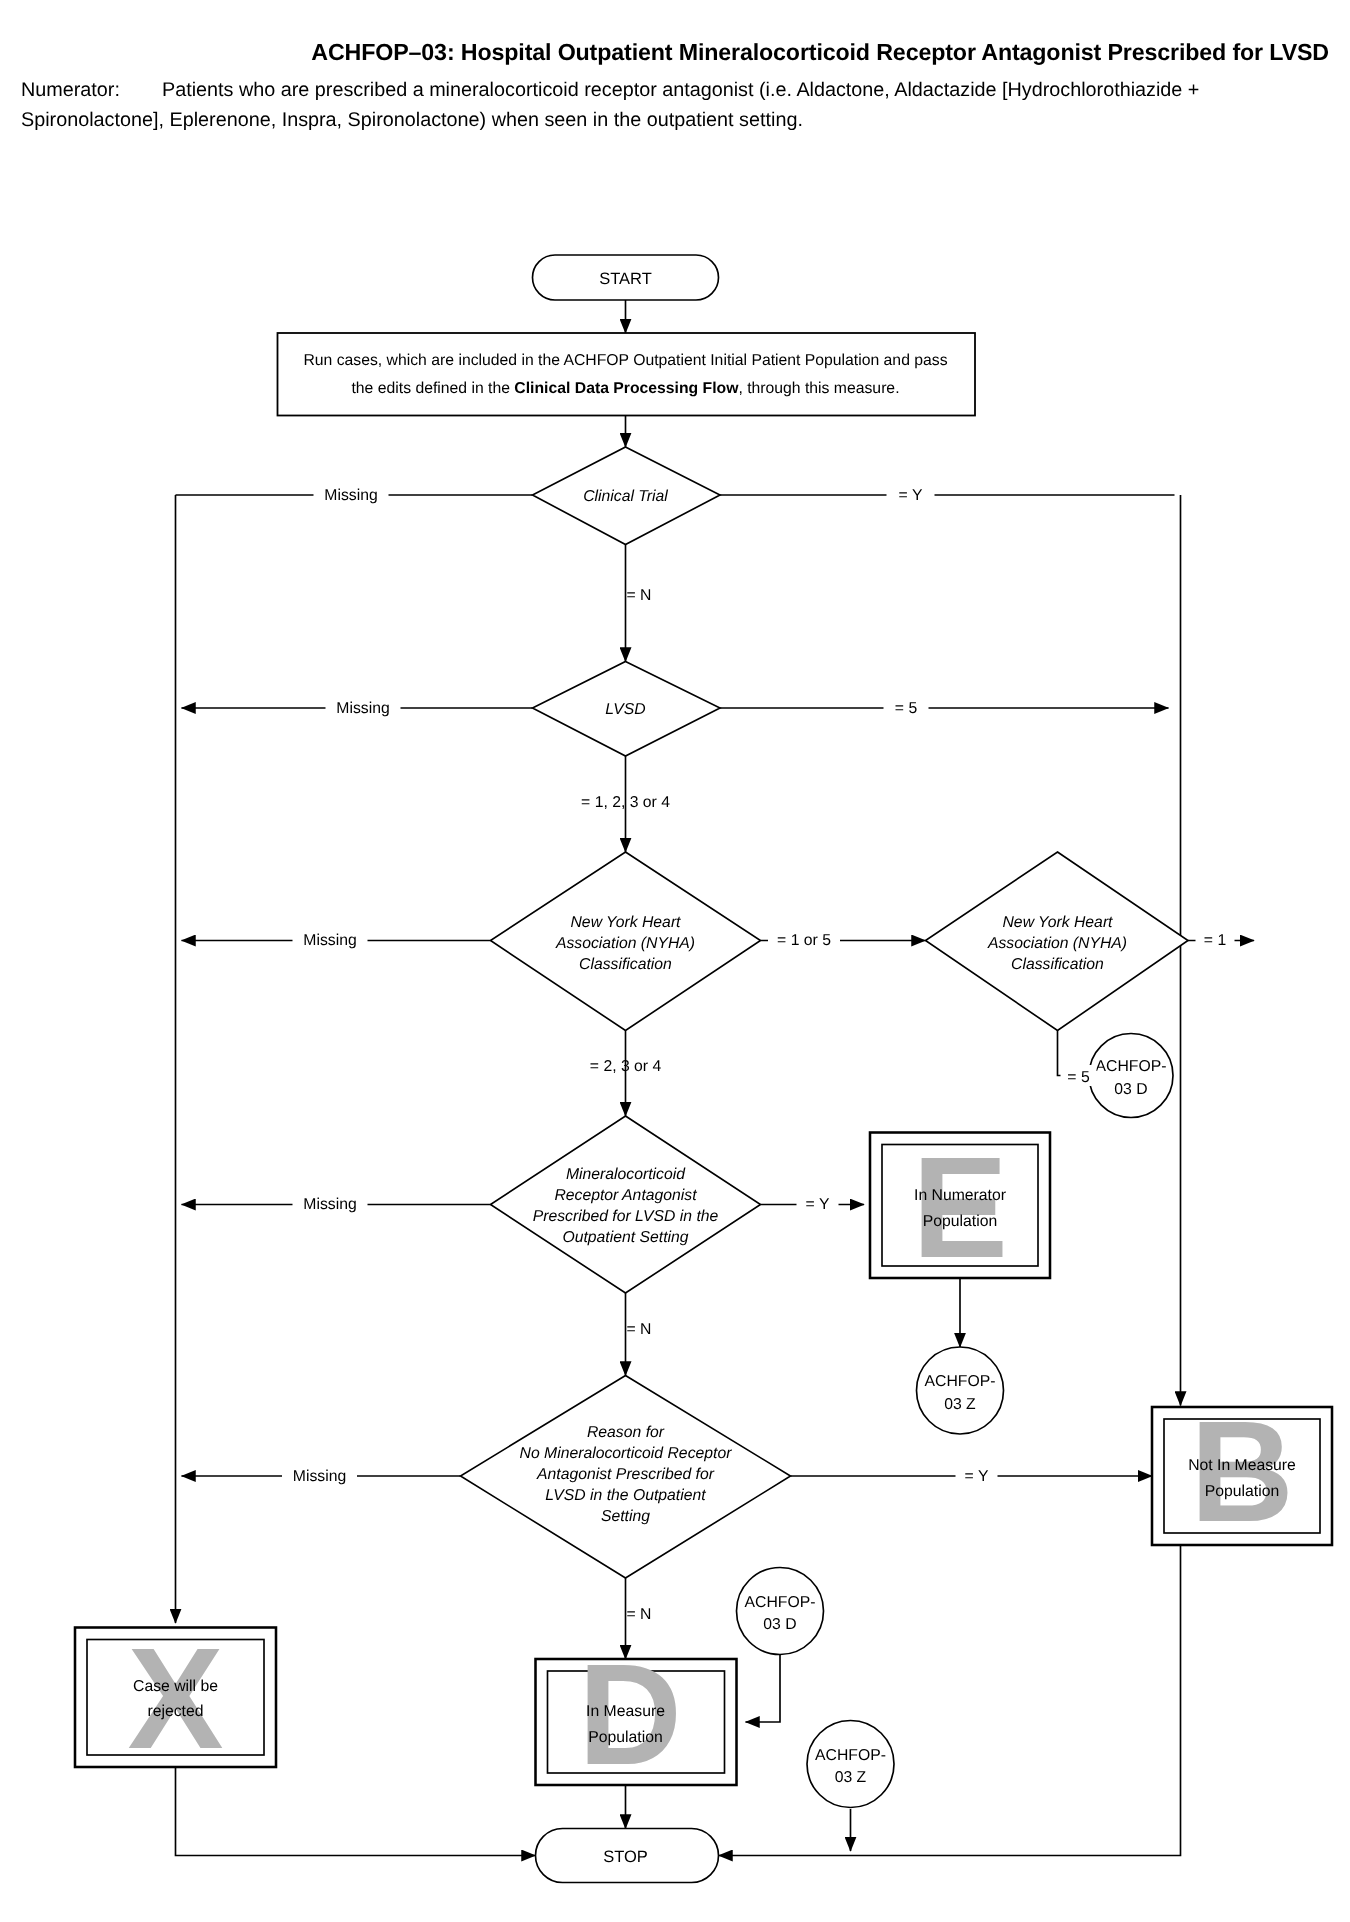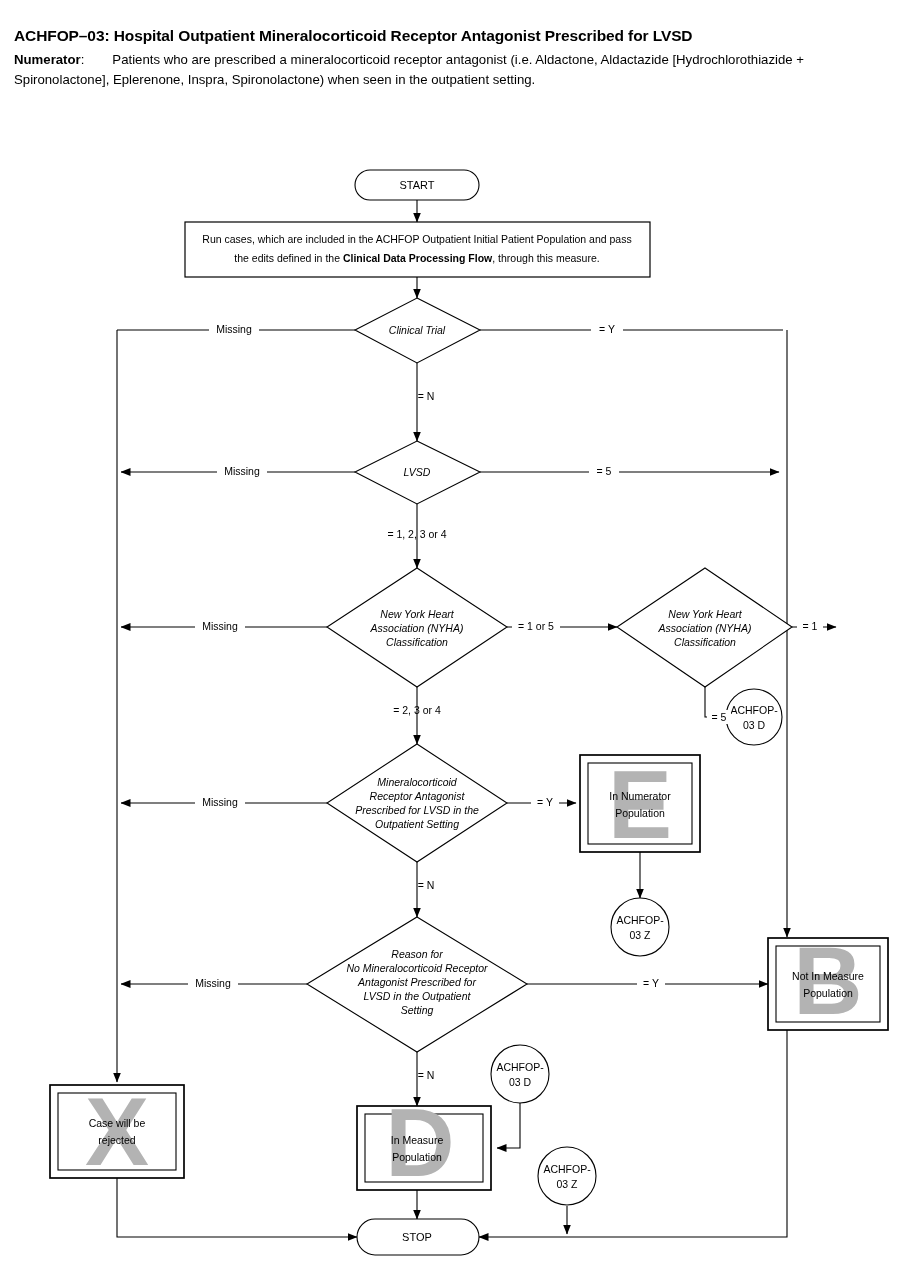--- a/index.html
+++ b/index.html
@@ -4,24 +4,24 @@
 <style>
   html,body{margin:0;padding:0;background:#ffffff;}
   body{
     width:900px;height:1281px;position:relative;overflow:hidden;
     font-family:"Liberation Sans", sans-serif;
     color:#000;
   }
   #header{position:absolute;left:14px;top:26px;width:872px;}
   #doc-title{
     font-size:15.5px;font-weight:bold;letter-spacing:-0.1px;
-    line-height:20px;margin:0 0 4px 0;white-space:nowrap;
+    line-height:20px;margin:0 0 4px 0;white-space:nowrap;text-align:right;
   }
   .def-line{font-size:13.2px;line-height:19.5px;}
-  .def-label{font-weight:bold;margin-top:41px;}
+  .def-label{font-weight:normal;margin-top:41px;}
   .num-indent{display:inline-block;width:28px;}
   #flow{position:absolute;left:0;top:0;width:900px;height:1281px;}
   svg text{font-family:"Liberation Sans", sans-serif;fill:#000;}
   .node-text-i{font-size:10.5px;font-style:italic;}
   .edge-label{font-size:10.5px;}
   .oval-text{font-size:11px;}
   .conn-text{font-size:10.5px;}
   .boxtext{font-size:10.5px;}
   .wm{font-size:96px;fill:#b3b3b3;font-weight:bold;}
   .ln{stroke:#000;stroke-width:1.1;fill:none;}

